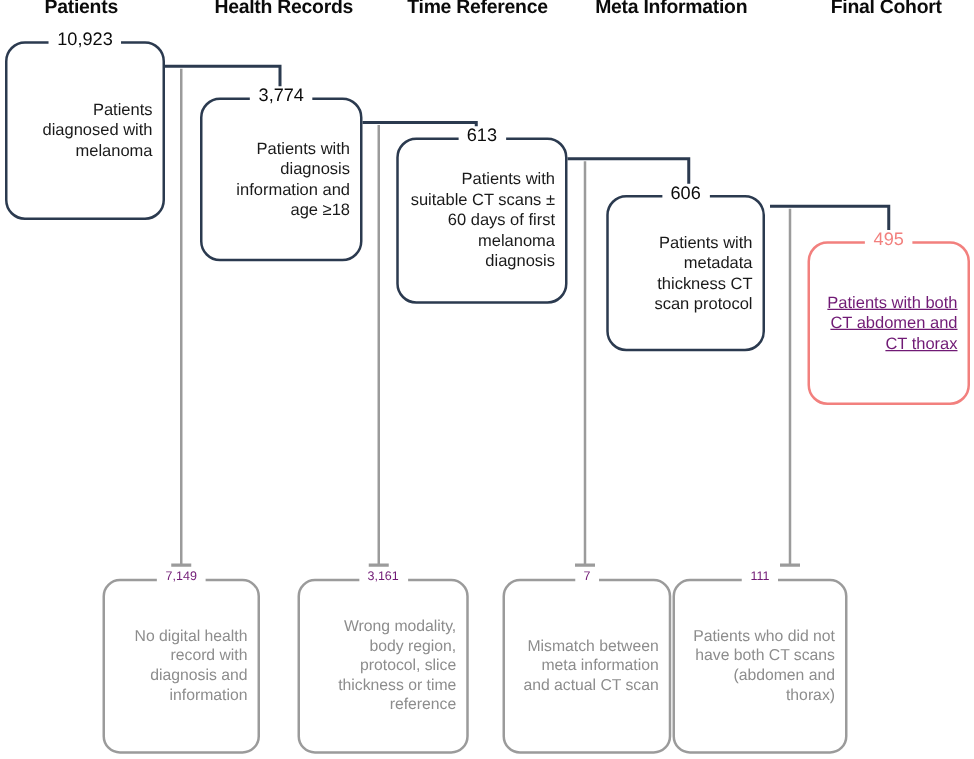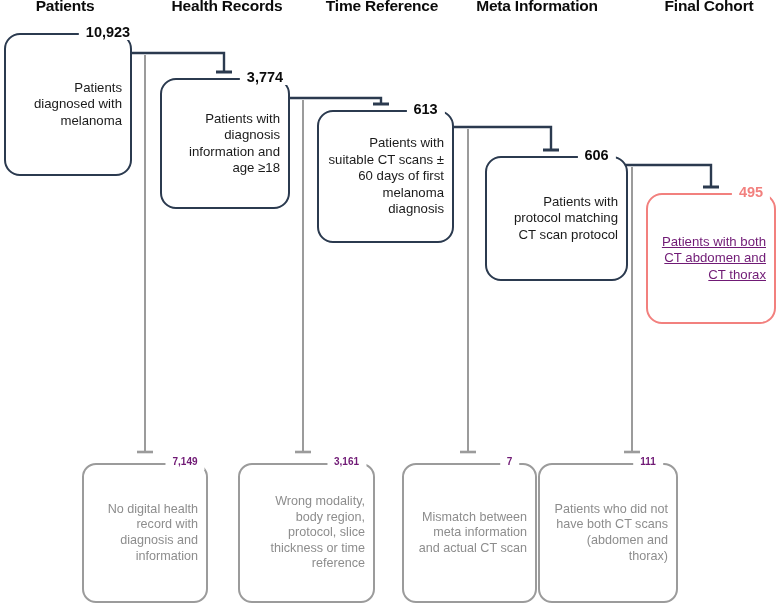--- a/index.html
+++ b/index.html
@@ -50,25 +50,24 @@
     text-align:right;
   }
   .node .count{
     position:absolute;
     top:-11px;
     left:50%;
     transform:translateX(-50%);
     background:#ffffff;
     padding:0 7px;
     font-size:14.5px;
-    font-weight:bold;
+    font-weight:normal;
     color:#0b0b0b;
     white-space:nowrap;
     line-height:16px;
-    margin-left:40px;
   }
 
   
   .node.final{border-color:#f2807e;}
   .node.final .body{color:#701a75;text-decoration:underline;}
   .node.final .count{color:#f2807e;}
 
   
   .node.excl{
     border-color:#9b9b9b;
@@ -130,23 +129,23 @@
         <div class="body">Patients diagnosed with melanoma</div>
       </div>
       <div class="node" style="left: 160px; top: 78px; width: 130px; height: 131px;">
         <div class="count">3,774</div>
         <div class="body">Patients with diagnosis information and age ≥18</div>
       </div>
       <div class="node" style="left: 317px; top: 110px; width: 137px; height: 133px;">
         <div class="count">613</div>
         <div class="body">Patients with suitable CT scans ± 60 days of first melanoma diagnosis</div>
       </div>
-      <div class="node" style="left: 485px; top: 156px; width: 143px; height: 125px;">
+      <div class="node" style="left: 485px; top: 156px; width: 127px; height: 125px;">
         <div class="count">606</div>
-        <div class="body">Patients with protocol matching CT scan protocol</div>
+        <div class="body">Patients with metadata thickness CT scan protocol</div>
       </div>
       <div class="node final" style="left: 646px; top: 193px; width: 130px; height: 131px;">
         <div class="count">495</div>
         <div class="body">Patients with both CT abdomen and CT thorax</div>
       </div>
     </div>
 
   <div id="exclusions">
       <div class="node excl" style="left: 82px; top: 463px; width: 126px; height: 140px;">
         <div class="count">7,149</div>

